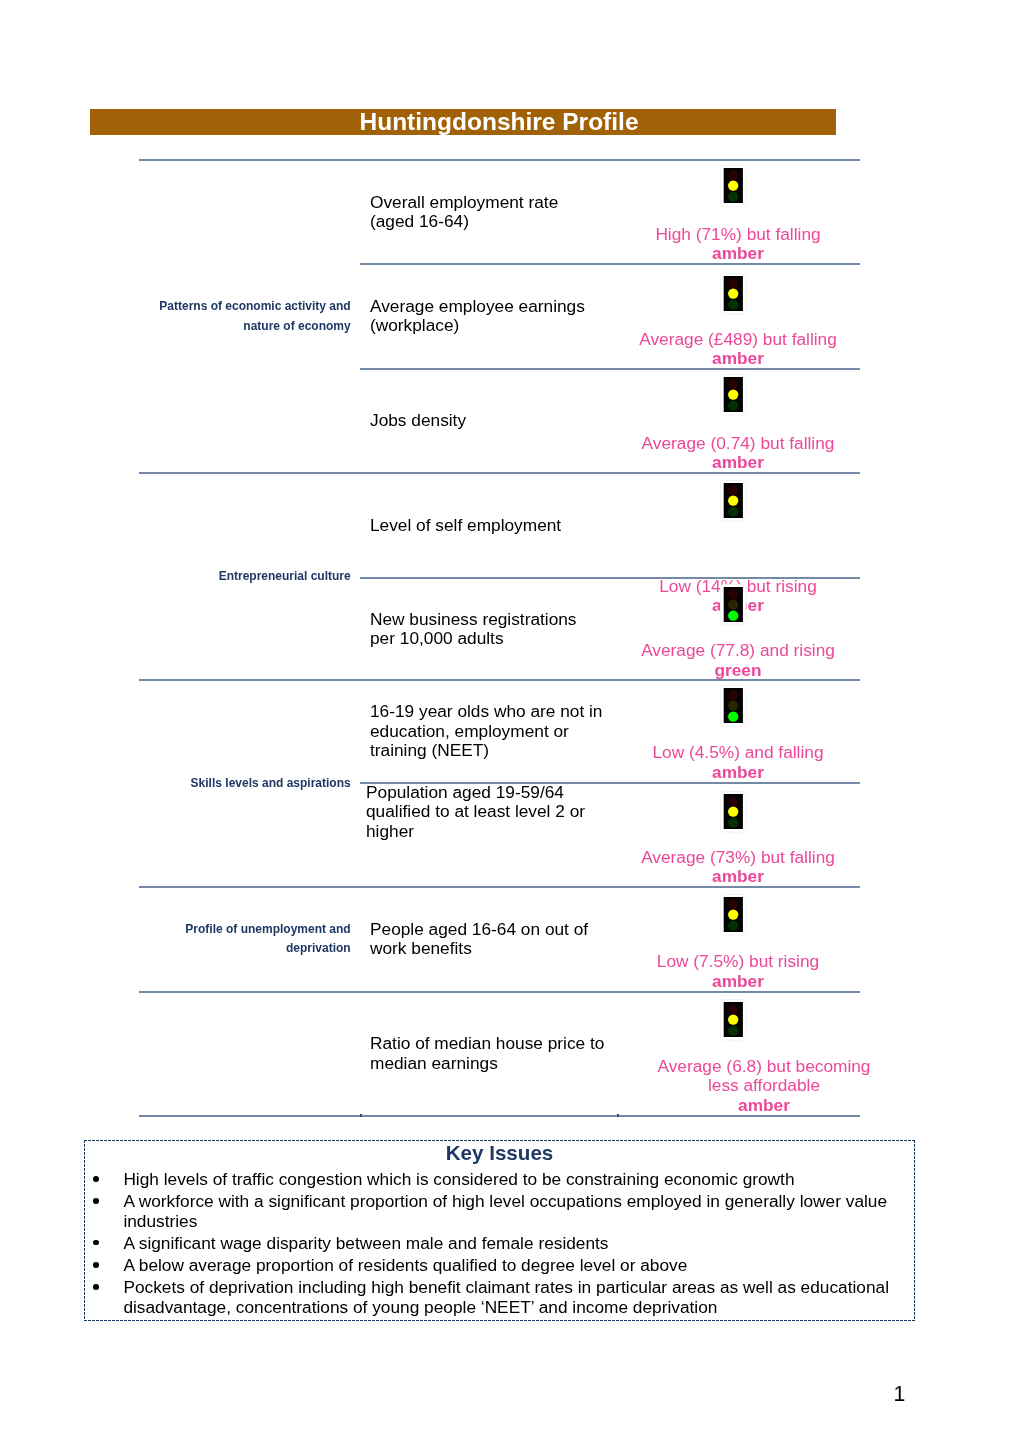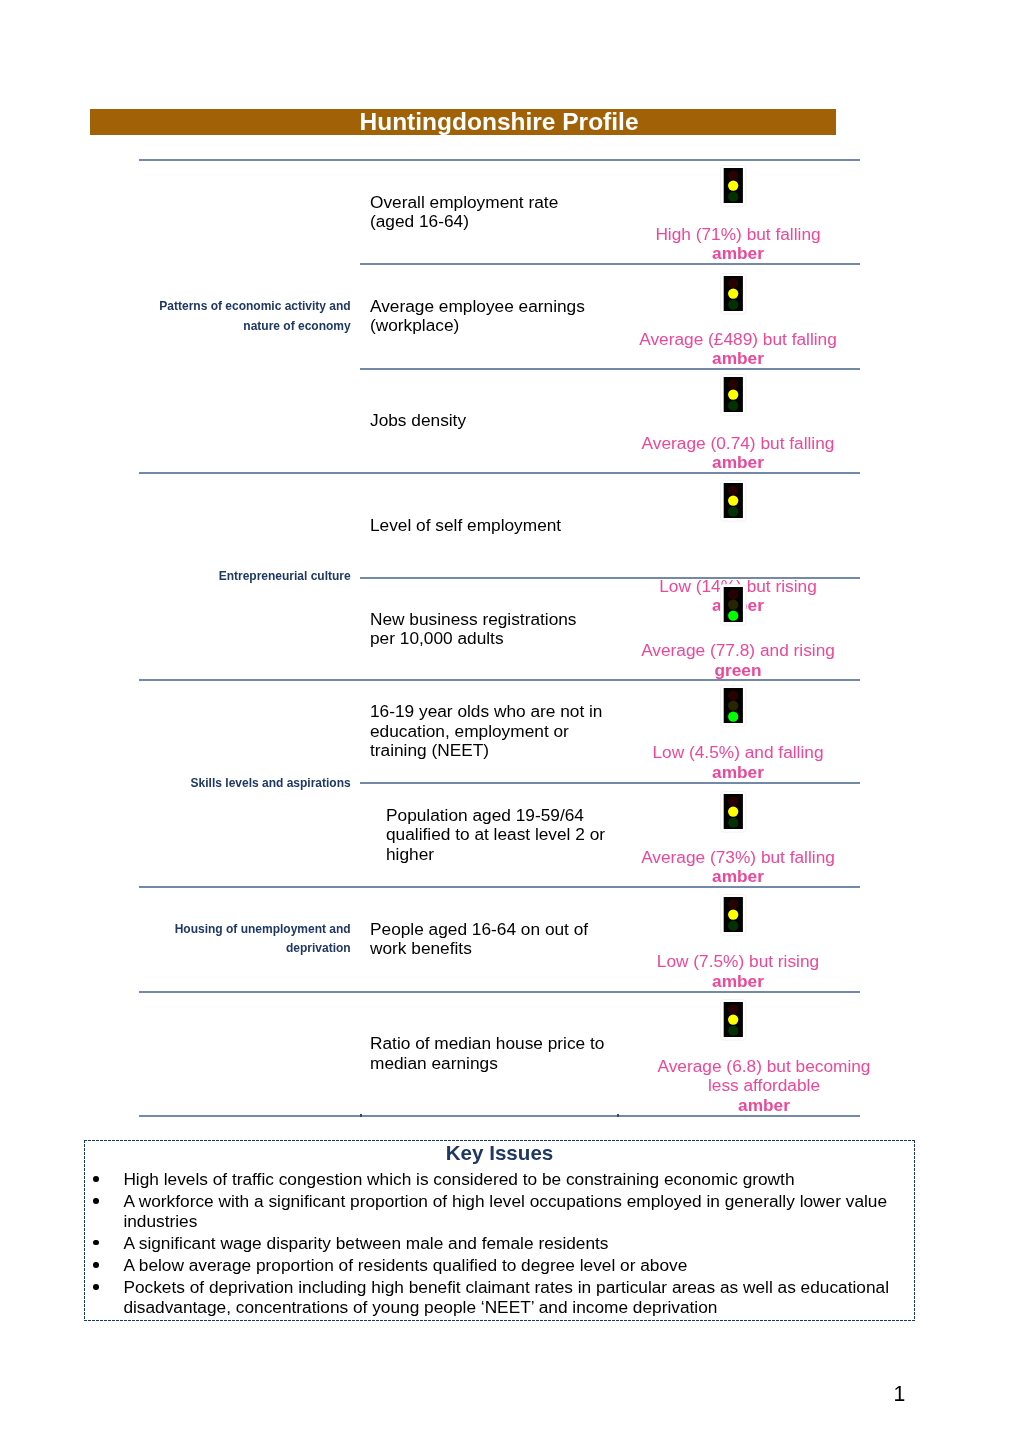--- a/index.html
+++ b/index.html
@@ -74,21 +74,21 @@
       <div class="grp-label" style="left:140.7px;top:160.2px;width:210px;height:313px;display:flex;flex-direction:column;justify-content:center;">
         <span>Patterns of economic activity and nature of economy</span>
       </div>
       <div class="grp-label" style="left:140.7px;top:473.2px;width:210px;height:207.2px;display:flex;flex-direction:column;justify-content:center;">
         <span>Entrepreneurial culture</span>
       </div>
       <div class="grp-label" style="left:140.7px;top:680.4px;width:210px;height:206.70000000000005px;display:flex;flex-direction:column;justify-content:center;">
         <span>Skills levels and aspirations</span>
       </div>
       <div class="grp-label" style="left:140.7px;top:887.1px;width:210px;height:104.5px;display:flex;flex-direction:column;justify-content:center;">
-        <span>Housing of unemployment and deprivation</span>
+        <span>Profile of unemployment and deprivation</span>
       </div>
       <div class="ind" style="left:370px;top:160.2px;width:262px;height:104px;display:flex;flex-direction:column;justify-content:center;">
         <span>Overall employment rate<br>(aged 16-64)</span>
       </div>
       <div class="tl" style="left:720px;top:165.4px;"><svg width="27" height="42" viewBox="0 0 27 42">
           <rect x="0.45" y="0.45" width="25.5" height="40.7" rx="3.2" ry="3.2" fill="#ffffff" stroke="#f1f1f1" stroke-width="0.9"></rect>
           <rect x="3.7" y="3.0" width="19.2" height="35.0" fill="#020202"></rect>
           <circle cx="13.2" cy="10.3" r="5.15" fill="#270200"></circle>
           <circle cx="13.2" cy="20.6" r="5.15" fill="#ffff00"></circle>
           <circle cx="13.2" cy="31.7" r="5.15" fill="#023102"></circle>
@@ -142,21 +142,21 @@
         <span>16-19 year olds who are not in<br>education, employment or<br>training (NEET)</span>
       </div>
       <div class="tl" style="left:720px;top:684.9px;"><svg width="27" height="42" viewBox="0 0 27 42">
           <rect x="0.45" y="0.45" width="25.5" height="40.7" rx="3.2" ry="3.2" fill="#ffffff" stroke="#f1f1f1" stroke-width="0.9"></rect>
           <rect x="3.7" y="3.0" width="19.2" height="35.0" fill="#020202"></rect>
           <circle cx="13.2" cy="10.3" r="5.15" fill="#270200"></circle>
           <circle cx="13.2" cy="20.6" r="5.15" fill="#282601"></circle>
           <circle cx="13.2" cy="31.7" r="5.15" fill="#00ff00"></circle>
         </svg></div>
       <div class="res" style="left:598px;top:743.40555px;width:280px;"><span>Low (4.5%) and falling</span><br><b>amber</b></div>
-      <div class="ind" style="left:386px;top:782.7px;width:262px;height:104.39999999999998px;display:flex;flex-direction:column;justify-content:center;">
+      <div class="ind" style="left:366px;top:782.7px;width:262px;height:104.39999999999998px;display:flex;flex-direction:column;justify-content:flex-start;">
         <span>Population aged 19-59/64<br>qualified to at least level 2 or<br>higher</span>
       </div>
       <div class="tl" style="left:720px;top:790.9px;"><svg width="27" height="42" viewBox="0 0 27 42">
           <rect x="0.45" y="0.45" width="25.5" height="40.7" rx="3.2" ry="3.2" fill="#ffffff" stroke="#f1f1f1" stroke-width="0.9"></rect>
           <rect x="3.7" y="3.0" width="19.2" height="35.0" fill="#020202"></rect>
           <circle cx="13.2" cy="10.3" r="5.15" fill="#270200"></circle>
           <circle cx="13.2" cy="20.6" r="5.15" fill="#ffff00"></circle>
           <circle cx="13.2" cy="31.7" r="5.15" fill="#023102"></circle>
         </svg></div>
       <div class="res" style="left:598px;top:847.8055499999999px;width:280px;"><span>Average (73%) but falling</span><br><b>amber</b></div>

